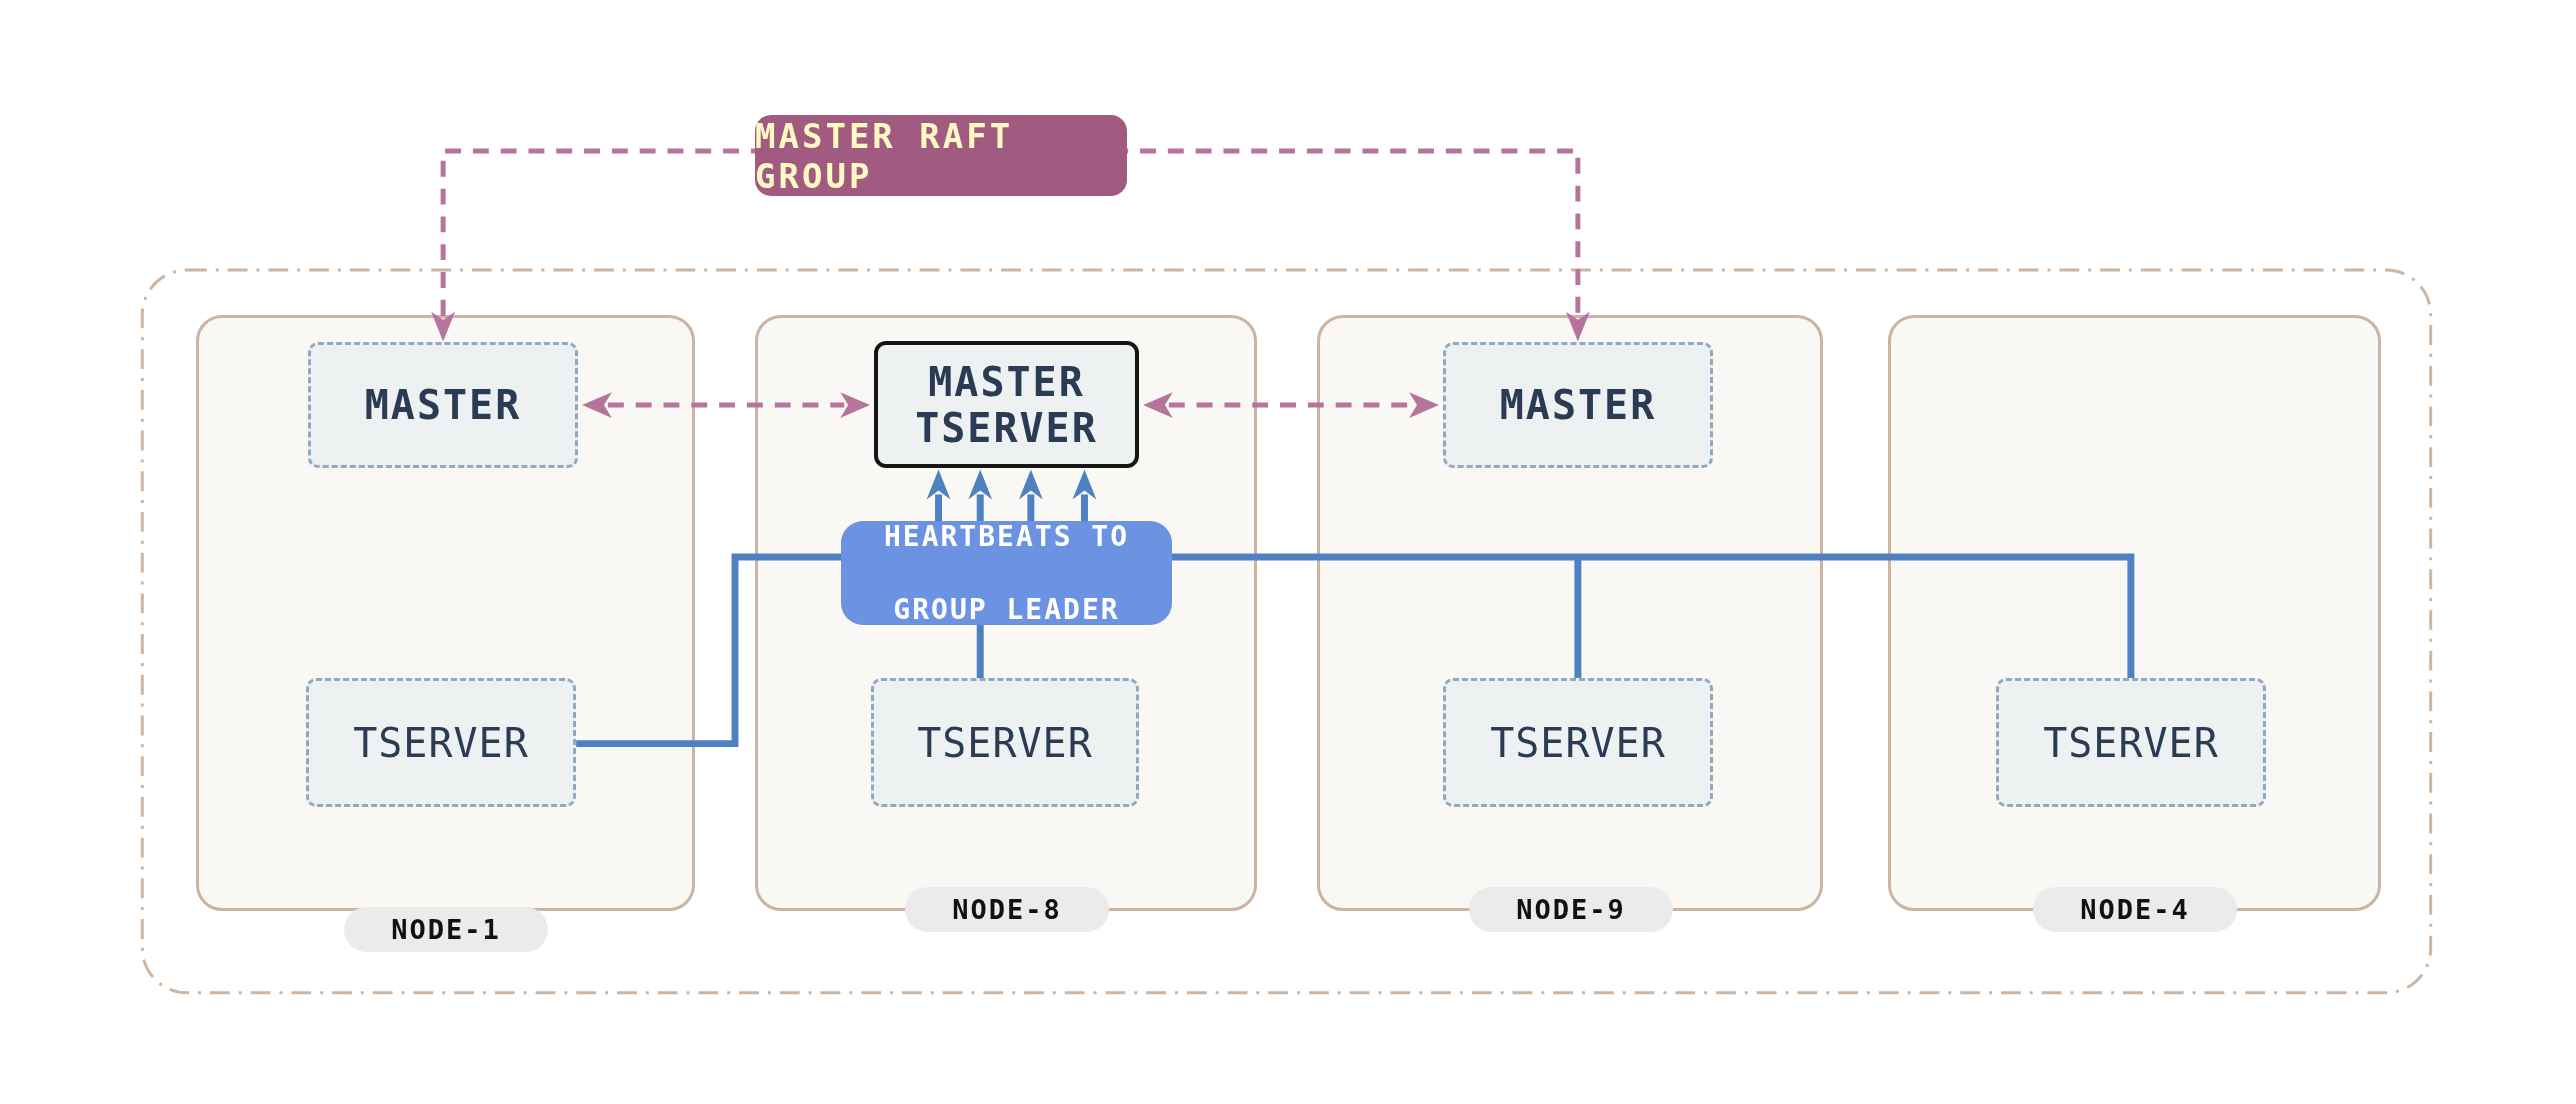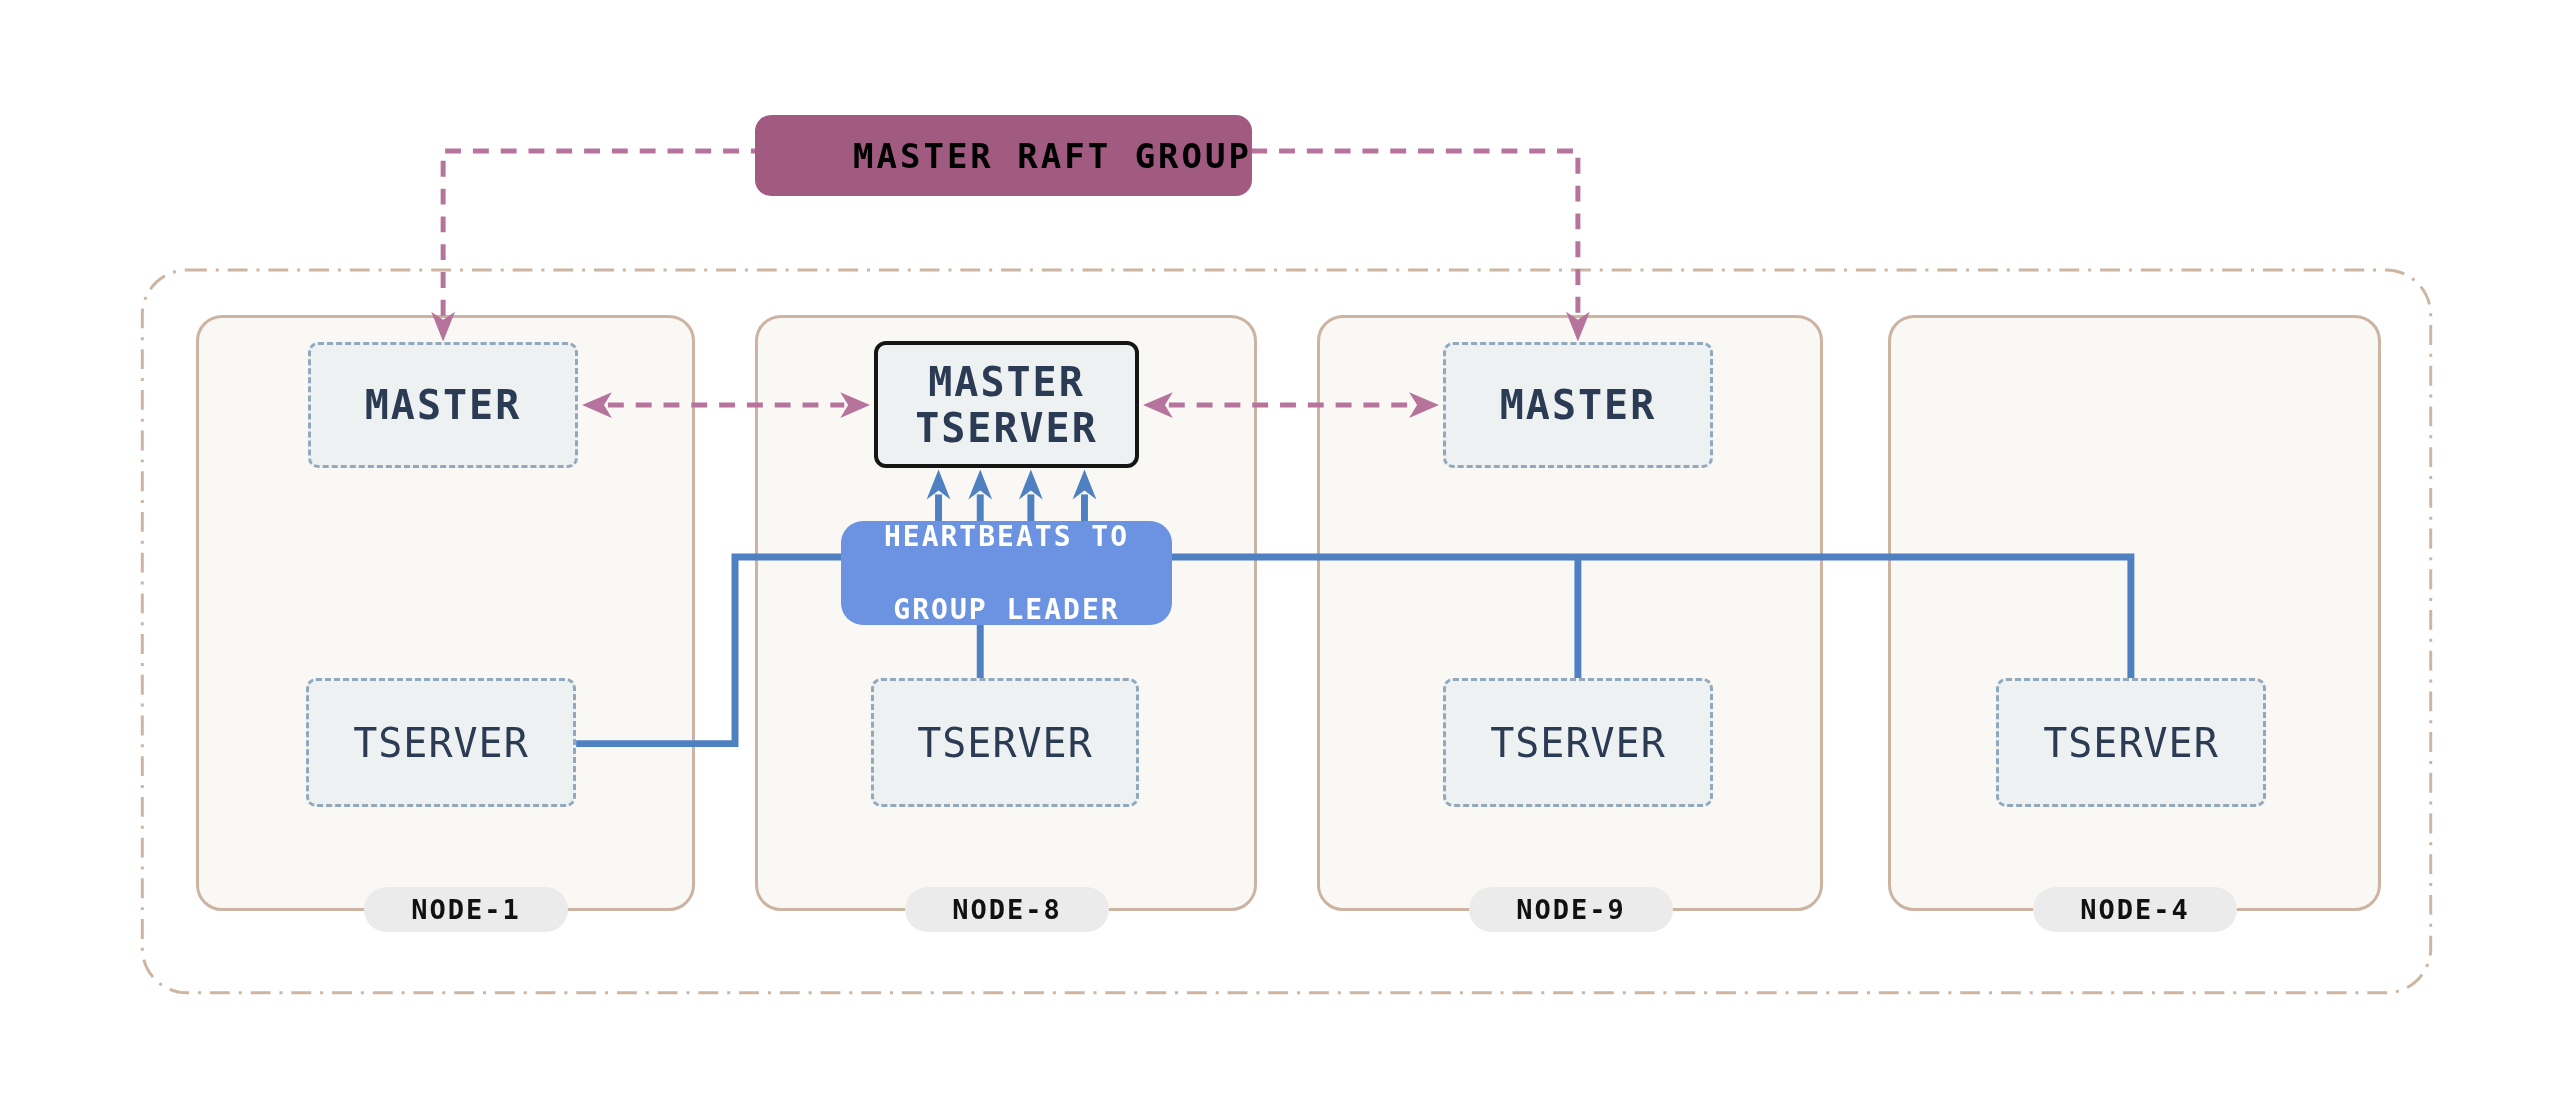--- a/index.html
+++ b/index.html
@@ -27,21 +27,21 @@
 
   .pill{
     position:absolute;top:887px;width:204px;height:45px;
     background:var(--pill_fill,#ebebeb);
     border-radius:23px;
     color:var(--pill_text,#111);
     font-weight:bold;font-size:27px;letter-spacing:2px;
     display:flex;align-items:center;justify-content:center;
     z-index:12;
   }
-  .pill-1{left:364px;} .pill-2{left:905px;} .pill-3{left:1469px;} .pill-4{left:2033px;}
+  .pill-1{left:344px;margin-top:20px;} .pill-2{left:905px;} .pill-3{left:1469px;} .pill-4{left:2033px;}
 
   .proc{
     position:absolute;box-sizing:border-box;
     background:var(--box_fill,#edf1f2);
     border:3px dashed var(--box_border,#92a9bd);
     border-radius:10px;
     color:var(--text_navy,#2b3b54);
     display:flex;align-items:center;justify-content:center;
     z-index:10;
   }
@@ -55,25 +55,25 @@
     background:var(--box_fill,#edf1f2);
     border:4px solid var(--ml_border,#151515);
     border-radius:12px;
     color:var(--text_navy,#2b3b54);
     font-weight:bold;font-size:40px;letter-spacing:2px;line-height:46px;
     display:flex;flex-direction:column;align-items:center;justify-content:center;
     z-index:10;text-align:center;
   }
 
   .raft-badge{
-    position:absolute;left:755px;top:115px;width:497px;height:81px;
+    position:absolute;left:755px;top:115px;width:372px;height:81px;
     background:var(--pink_fill,#a25b80);
-    border-radius:16px;color:#000000;
+    border-radius:16px;color:#fef9c3;
     font-weight:bold;font-size:34px;letter-spacing:3px;
-    display:flex;align-items:center;justify-content:flex-end;
+    display:flex;align-items:center;justify-content:flex-start;
     z-index:10;
   }
   .hb-badge{
     position:absolute;left:841px;top:521px;width:331px;height:104px;
     background:var(--hb_fill,#6b93e2);
     border-radius:22px;color:#fff;
     font-weight:bold;font-size:28px;letter-spacing:2px;line-height:37px;
     display:flex;flex-direction:column;align-items:center;justify-content:center;
     z-index:10;text-align:center;gap:36px;
   }

